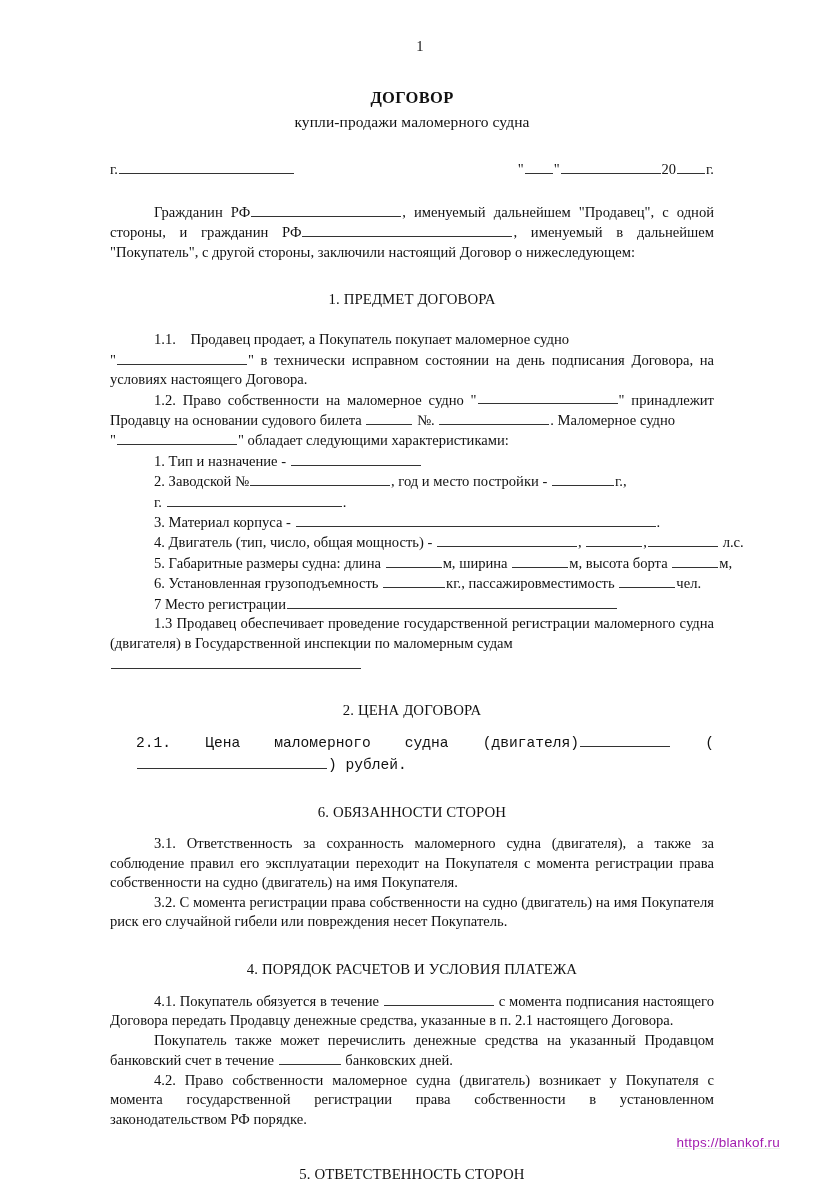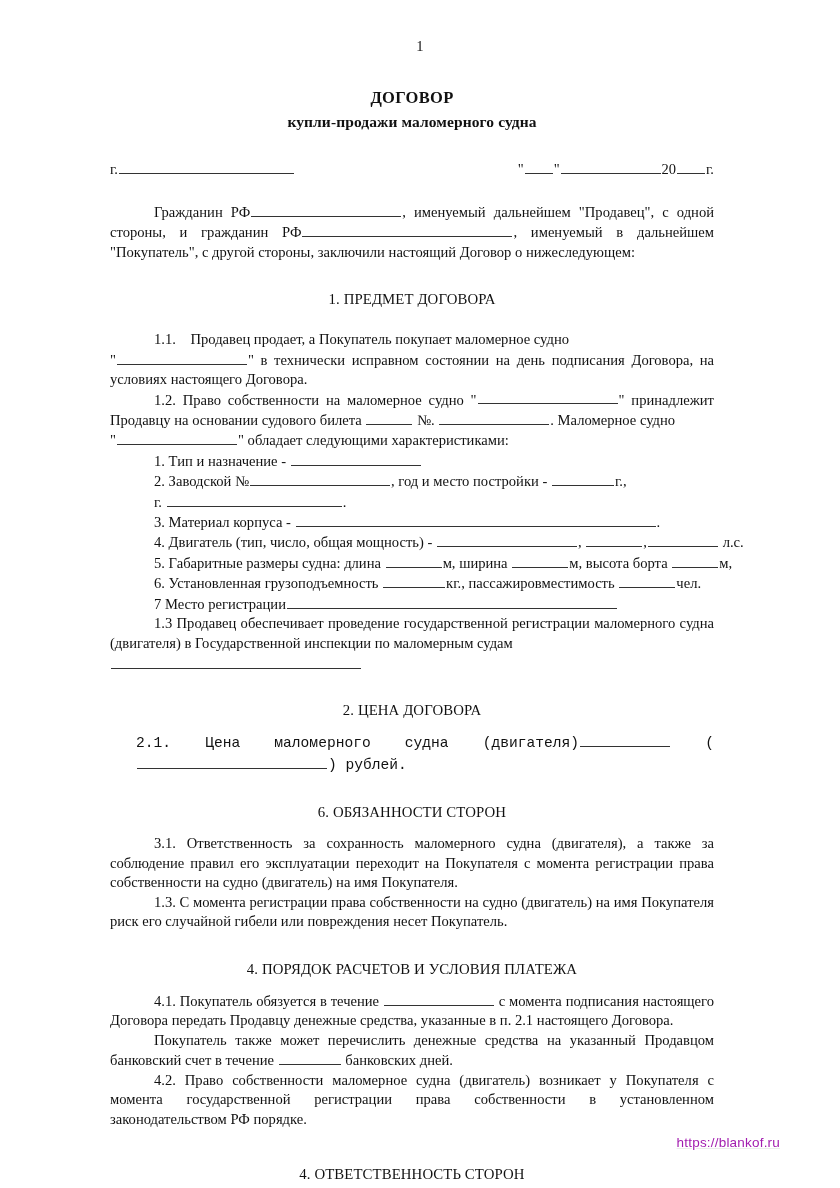--- a/index.html
+++ b/index.html
@@ -43,21 +43,21 @@
   
   .doc-title {
     text-align: center;
     font-weight: bold;
     font-size: 16.5px;
     letter-spacing: 0.3px;
     margin: 0;
   }
   .doc-subtitle {
     text-align: center;
-    font-weight: bold;
+    font-weight: normal;
     font-size: 15.5px;
     margin: 5px 0 0 0;
     letter-spacing: 0.1px;
   }
 
   
   .city-date-row {
     display: flex;
     justify-content: space-between;
     align-items: baseline;
@@ -197,30 +197,30 @@
 
     <div class="spacer-md"></div>
 
     <div class="section-heading">2. ЦЕНА ДОГОВОРА</div>
     <p class="para noindent" style="padding-left:26px;font-family:Liberation Mono, monospace;"><span>2.1. Цена маломерного судна (двигателя)</span><span class="blank w90"></span> <span>(</span><span class="blank w190"></span><span>)</span> <span>рублей.</span></p>
 
     <div class="spacer-md"></div>
 
     <div class="section-heading">6. ОБЯЗАННОСТИ СТОРОН</div>
     <p class="para">3.1. Ответственность за  сохранность маломерного судна (двигателя), а также за соблюдение правил его эксплуатации переходит на Покупателя с момента регистрации права собственности на судно (двигатель) на имя Покупателя.</p>
-    <p class="para">1.3. С момента регистрации права собственности на судно (двигатель) на имя Покупателя риск его случайной гибели или повреждения  несет Покупатель.</p>
+    <p class="para">3.2. С момента регистрации права собственности на судно (двигатель) на имя Покупателя риск его случайной гибели или повреждения  несет Покупатель.</p>
 
     <div class="spacer-md"></div>
 
     <div class="section-heading">4. ПОРЯДОК РАСЧЕТОВ И УСЛОВИЯ ПЛАТЕЖА</div>
     <p class="para"><span>4.1. Покупатель обязуется в течение</span> <span class="blank w110"></span> <span>с момента подписания настоящего Договора передать Продавцу денежные средства, указанные в п. 2.1 настоящего Договора.</span></p>
     <p class="para"><span>Покупатель также может перечислить денежные средства на указанный Продавцом банковский счет в течение</span> <span class="blank w62"></span> <span>банковских дней.</span></p>
     <p class="para">4.2. Право собственности маломерное судна (двигатель) возникает у Покупателя с момента государственной регистрации права собственности в установленном законодательством РФ порядке.</p>
 
     <div class="spacer-lg"></div>
 
-    <div class="section-heading">4. ОТВЕТСТВЕННОСТЬ СТОРОН</div>
+    <div class="section-heading">5. ОТВЕТСТВЕННОСТЬ СТОРОН</div>
 
   </div>
 
   <div class="watermark">https://blankof.ru</div>
 
 </div>
 
 </body></html>

